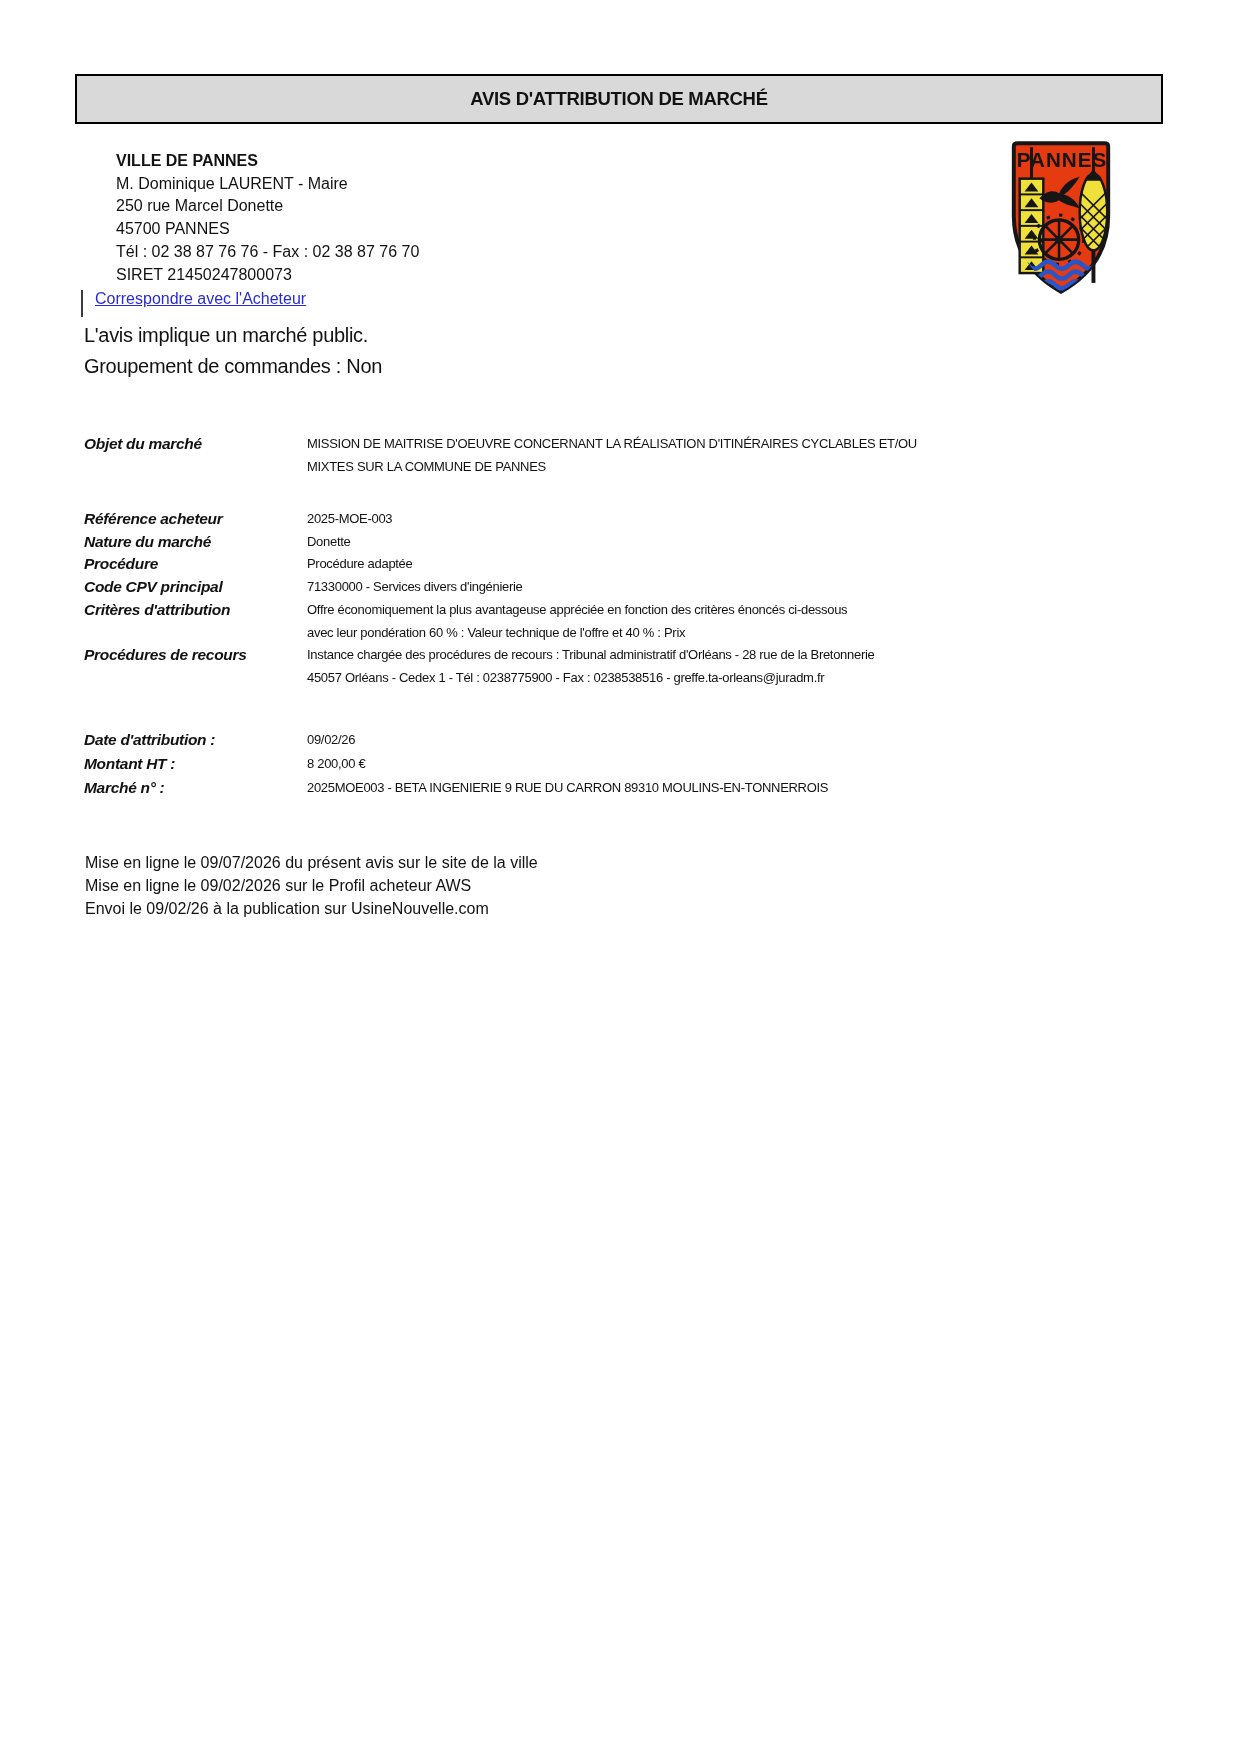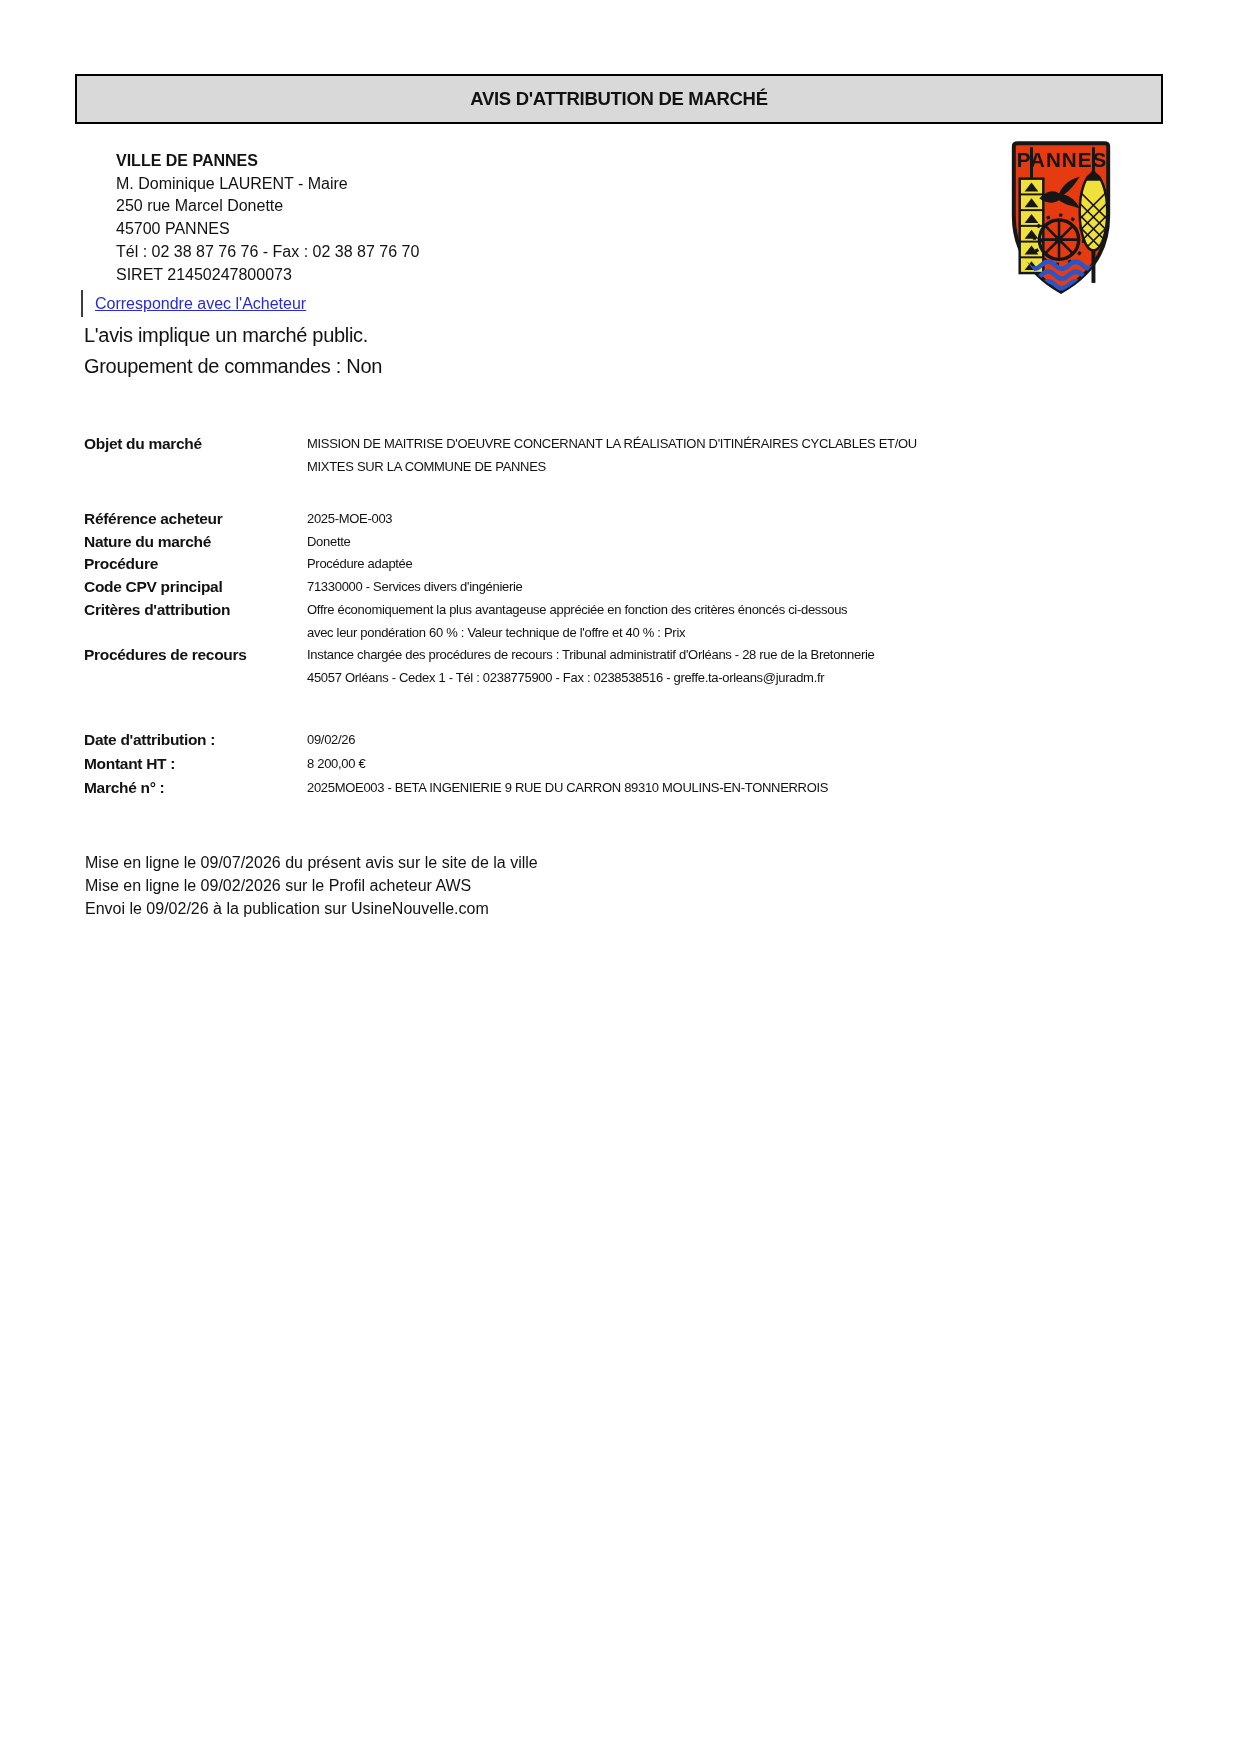--- a/index.html
+++ b/index.html
@@ -22,27 +22,27 @@
     background:var(--header-bg);border:2px solid var(--header-border);
     display:flex;align-items:center;justify-content:center;
   }
   .title{font-weight:bold;font-size:18.5px;letter-spacing:-0.3px;white-space:nowrap;}
   .crest{position:absolute;left:1002px;top:139px;width:118px;height:158px;}
   .addr{position:absolute;left:82px;top:150px;font-size:16px;line-height:22.7px;margin-left:34px;}
   .addr .bname{font-weight:bold;}
   .addr div{white-space:nowrap;}
   .contact{
     position:absolute;left:81px;top:290px;height:27px;
-    border-left:2px solid #3c3c3c;padding-left:12px;display:flex;align-items:center;
+    border-left:2px solid #3c3c3c;padding-left:12px;display:flex;align-items:flex-start;
   }
   a.link{color:var(--link);font-size:16px;text-decoration:underline;white-space:nowrap;cursor:pointer;}
   .pline{position:absolute;left:84px;font-size:20px;letter-spacing:-0.3px;white-space:nowrap;}
   .row-block{position:absolute;left:84px;}
   .drow{display:flex;align-items:flex-start;}
-  .lbl{width:223px;flex:0 0 223px;font-weight:bold;font-size:15.5px;line-height:22.7px;letter-spacing:-0.3px;white-space:nowrap;}
+  .lbl{width:223px;flex:0 0 223px;font-weight:bold;font-size:15.5px;line-height:22.7px;letter-spacing:-0.3px;white-space:nowrap;font-style:italic;}
   .val{font-size:13px;line-height:22.7px;letter-spacing:-0.3px;}
   .val .vline{white-space:nowrap;}
   .award .lbl,.award .val{line-height:24px;}
   .pub{position:absolute;left:85px;top:851px;font-size:16px;line-height:23px;}
   .pub div{white-space:nowrap;}
 </style>
 </head>
 <body>
 
 <div class="page">

